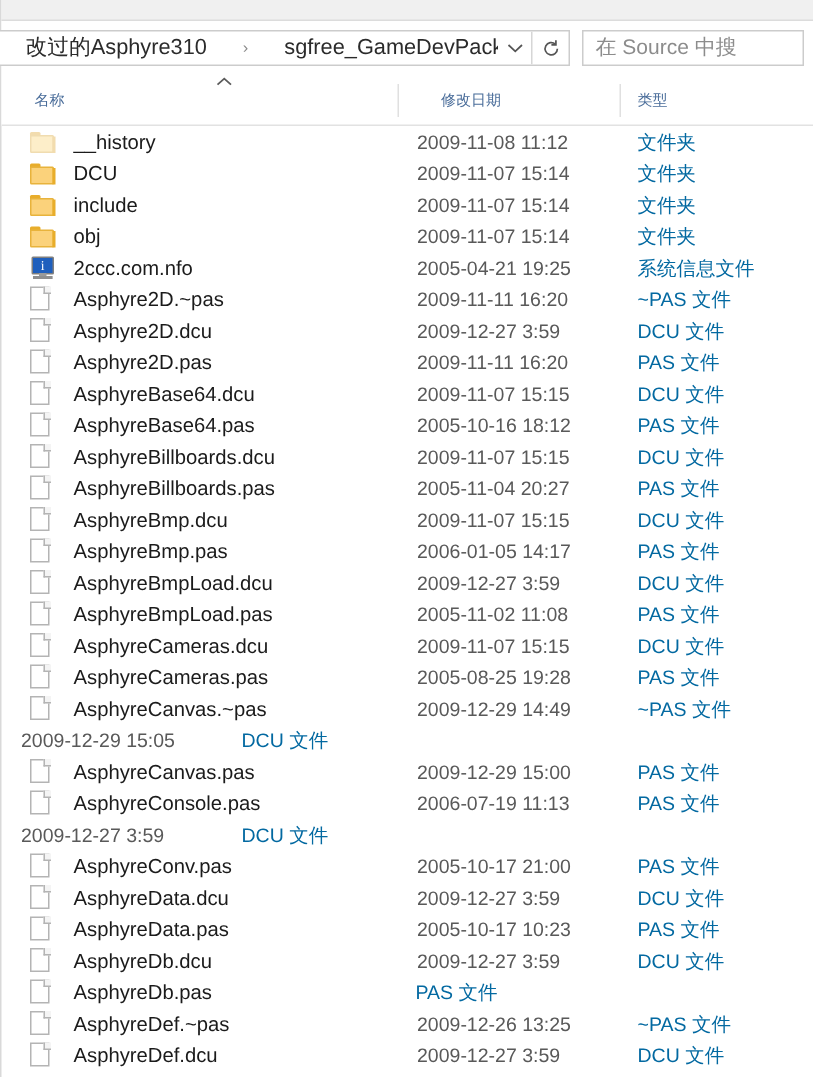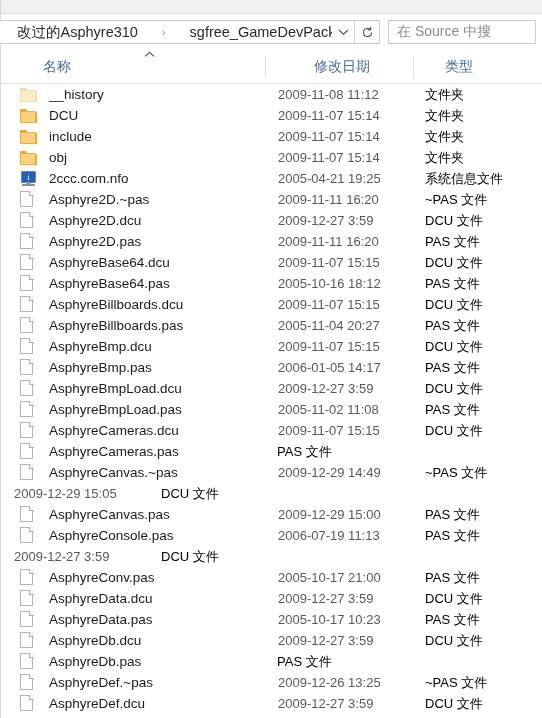--- a/index.html
+++ b/index.html
@@ -35,37 +35,37 @@
 
   .search-box{flex:0 0 auto;width:148px;height:24px;margin-left:8px;
               border:1px solid #cccccc;background:#fff;box-sizing:border-box;
               display:flex;align-items:center;overflow:hidden;}
   .search-text{font-size:14px;color:#8c8c8c;padding-left:8px;white-space:nowrap;}
 
   
   .col-head{position:relative;height:33px;background:#ffffff;
             border-bottom:1px solid #e2e2e2;}
   .ch{position:absolute;top:0;height:33px;display:flex;align-items:center;
-      font-size:14px;color:#4a6d9a;margin-left:20px;}
+      font-size:10px;color:#4a6d9a;}
   .ch-name{left:22px;}
   .ch-date{left:293px;}
   .ch-type{left:424px;}
   .chdiv{position:absolute;top:6px;width:1px;height:22px;background:#e0e0e0;}
 
   
   .list{position:relative;}
   .row{display:flex;align-items:center;height:21px;}
   .cell-name{position:relative;flex:0 0 auto;width:264px;display:flex;
              align-items:center;overflow:hidden;}
   .icon{flex:0 0 auto;width:24px;height:18px;margin-left:19px;margin-right:5px;
         display:flex;align-items:center;justify-content:flex-start;position:relative;}
   .fname{font-size:13.5px;color:#1b1b1b;white-space:nowrap;line-height:21px;}
   .cell-date{flex:0 0 auto;width:148px;font-size:13px;color:#595959;
              white-space:nowrap;line-height:21px;padding-left:13px;box-sizing:border-box;}
-  .cell-type{flex:1 1 auto;font-size:13px;color:#000000;
+  .cell-type{flex:1 1 auto;font-size:13px;color:#0369a1;
              white-space:nowrap;line-height:21px;padding-left:12px;box-sizing:border-box;}
 
   
   .ico-folder{width:17px;height:14px;position:relative;}
   .ico-folder .tab{position:absolute;left:0;top:0;width:7px;height:3px;
         background:#e8ad2b;border-radius:1px 1px 0 0;}
   .ico-folder .body{position:absolute;left:0;top:2px;width:16px;height:12px;
         background:#fbd27b;border:1px solid #e8b33c;box-sizing:border-box;border-radius:1px;}
   .ico-folder .edge{position:absolute;right:0px;top:3px;width:2px;height:11px;
         background:#e8ad2b;}
@@ -369,20 +369,21 @@
       <div class="row">
         <div class="cell-name">
           <span class="icon">
             <span class="ico-doc">
               <span class="pg"></span>
               <span class="foldline"></span>
             </span>
           </span>
           <span class="fname">AsphyreCameras.pas</span>
         </div>
+        <div class="cell-date">2005-08-25 19:28</div>
         <div class="cell-type">PAS 文件</div>
       </div>
       <div class="row">
         <div class="cell-name">
           <span class="icon">
             <span class="ico-doc">
               <span class="pg"></span>
               <span class="foldline"></span>
             </span>
           </span>

